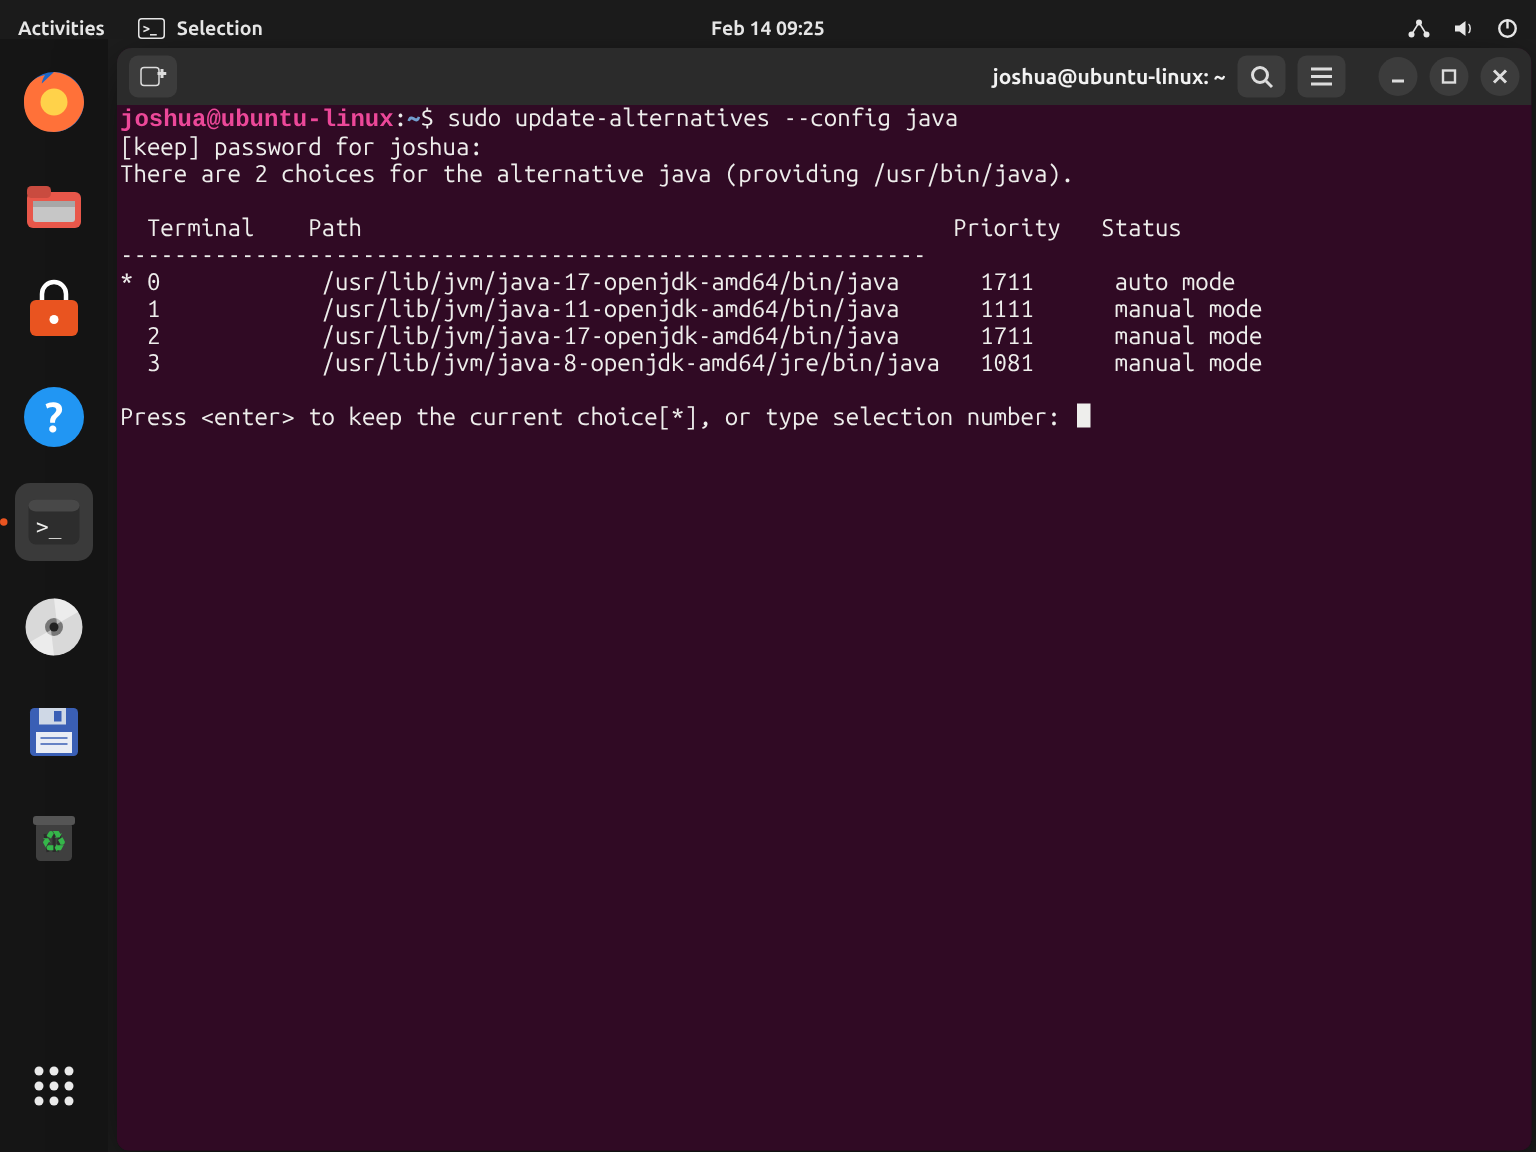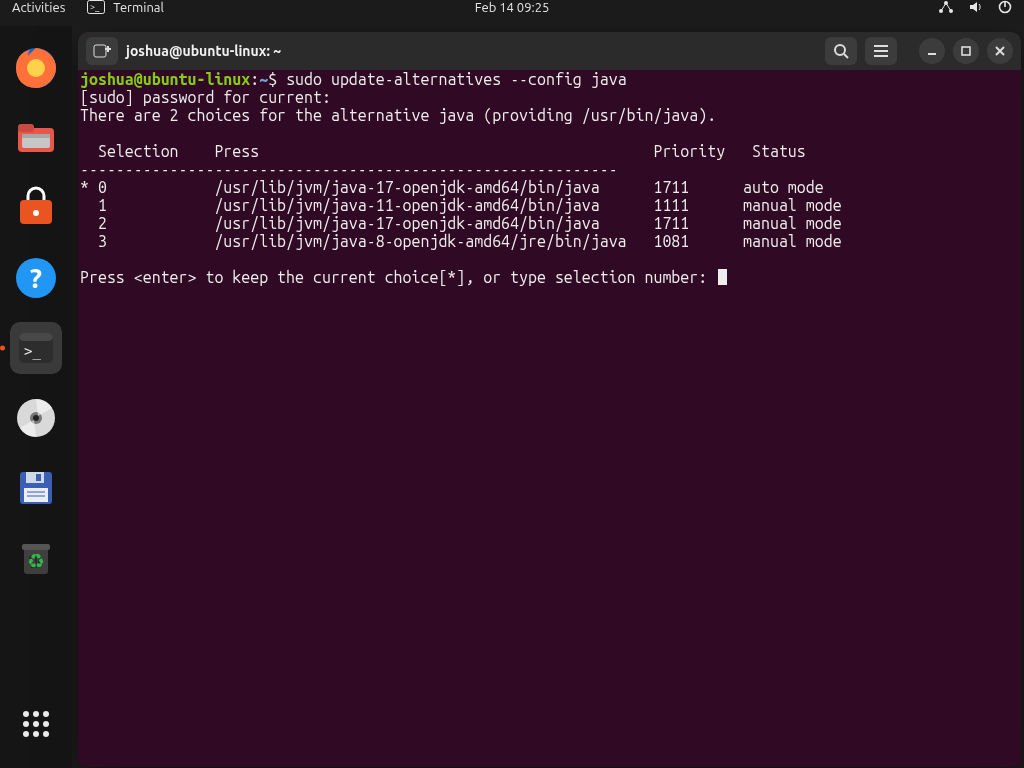--- a/index.html
+++ b/index.html
@@ -10,24 +10,25 @@
     background: #1e1e1e;
     color: #efefef;
     user-select: none;
   }
   
   .topbar {
     position: absolute; top: 0; left: 0; right: 0;
     height: 26px;
     background: #1b1b1b;
     display: flex;
-    align-items: flex-start;
+    align-items: flex-end;
     font-size: 13px;
     color: #e6e6e6;
     z-index: 100;
+    font-weight: bold;
   }
   .topbar .tb-left, .topbar .tb-center, .topbar .tb-right {
     display: flex; align-items: center;
   }
   .topbar .tb-left  { flex: 1; padding-left: 12px; gap: 22px; }
   .topbar .tb-center{ flex: 0 0 auto; }
   .topbar .tb-right { flex: 1; justify-content: flex-end; padding-right: 12px; gap: 14px; }
   .topbar .app-indicator { display: flex; align-items: center; gap: 8px; }
   .topbar .icon { display: inline-flex; align-items: center; justify-content: center; }
   .topbar svg { display: block; }
@@ -77,21 +78,21 @@
   }
   .term-header {
     height: 38px;
     background: #2b2b2b;
     display: flex; align-items: center;
     padding: 0 8px;
     gap: 8px;
   }
   .hdr-left, .hdr-right { display: flex; align-items: center; gap: 8px; }
   .hdr-title {
-    flex: 1; text-align: left;
+    flex: 1; text-align: right;
     font-size: 14px; font-weight: 600;
     color: #f2f2f2;
   }
   .hdr-btn {
     width: 32px; height: 28px;
     background: #3c3c3c;
     border-radius: 6px;
     display: flex; align-items: center; justify-content: center;
   }
   .hdr-btn.round { width: 26px; height:26px; border-radius: 50%; background:#3c3c3c; }
@@ -100,42 +101,42 @@
   .term-body {
     flex: 1;
     background: #300a24;
     font-family: "Ubuntu Mono","DejaVu Sans Mono",Consolas,monospace;
     font-size: 16px;
     line-height: 18px;
     color: #eeeeec;
     padding: 0 2px 2px 2px;
     white-space: pre;
   }
-  .p-user { color: #84cc16; font-weight: bold; }
+  .p-user { color: #ec4899; font-weight: bold; font-family: Liberation Mono, monospace; }
   .p-path { color: #729fcf; font-weight: bold; }
   .p-cmd  { color: #eeeeec; }
   .cursor {
     display:inline-block; width:9px; height:16px; background:#eeeeec;
     vertical-align: -2px; margin-left:2px;
   }
 </style>
 </head>
 <body>
 
 <div class="topbar">
   <div class="tb-left">
     <span>Activities</span>
     <span class="app-indicator">
       <span class="icon">
         <svg width="18" height="14" viewBox="0 0 18 14">
             <rect x="0.5" y="0.5" width="17" height="13" rx="2" fill="none" stroke="#e6e6e6"></rect>
             <text x="3" y="10" font-size="9" fill="#e6e6e6">&gt;_</text>
           </svg>
       </span>
-      <span>Terminal</span>
+      <span>Selection</span>
     </span>
   </div>
   <div class="tb-center">
     <span>Feb 14  09:25</span>
   </div>
   <div class="tb-right">
     <span class="icon">
       <svg width="16" height="14" viewBox="0 0 16 14">
           <circle cx="3" cy="11" r="2" fill="#e6e6e6"></circle>
           <circle cx="13" cy="11" r="2" fill="#e6e6e6"></circle>
@@ -291,24 +292,24 @@
       <div class="hdr-btn round">
         <svg width="12" height="12" viewBox="0 0 12 12">
             <line x1="2" y1="2" x2="10" y2="10" stroke="#ddd" stroke-width="2"></line>
             <line x1="10" y1="2" x2="2" y2="10" stroke="#ddd" stroke-width="2"></line>
           </svg>
       </div>
     </div>
   </div>
 
   <div class="term-body"><span class="p-user">joshua@ubuntu-linux</span><span class="p-cmd">:</span><span class="p-path">~</span><span class="p-cmd">$</span><span class="p-cmd"> </span><span class="p-cmd">sudo update-alternatives --config java</span>
-<span>[sudo] password for current:</span>
+<span>[keep] password for joshua:</span>
 <span>There are 2 choices for the alternative java (providing /usr/bin/java).</span>
 <span></span>
-<span>  Selection    Press                                            Priority   Status</span>
+<span>  Terminal    Path                                            Priority   Status</span>
 <span>------------------------------------------------------------</span>
 <span>* 0            /usr/lib/jvm/java-17-openjdk-amd64/bin/java      1711      auto mode</span>
 <span>  1            /usr/lib/jvm/java-11-openjdk-amd64/bin/java      1111      manual mode</span>
 <span>  2            /usr/lib/jvm/java-17-openjdk-amd64/bin/java      1711      manual mode</span>
 <span>  3            /usr/lib/jvm/java-8-openjdk-amd64/jre/bin/java   1081      manual mode</span>
 <span></span>
 <span>Press &lt;enter&gt; to keep the current choice[*], or type selection number: </span><span class="cursor"></span></div>
 </div>
 
 </body></html>

